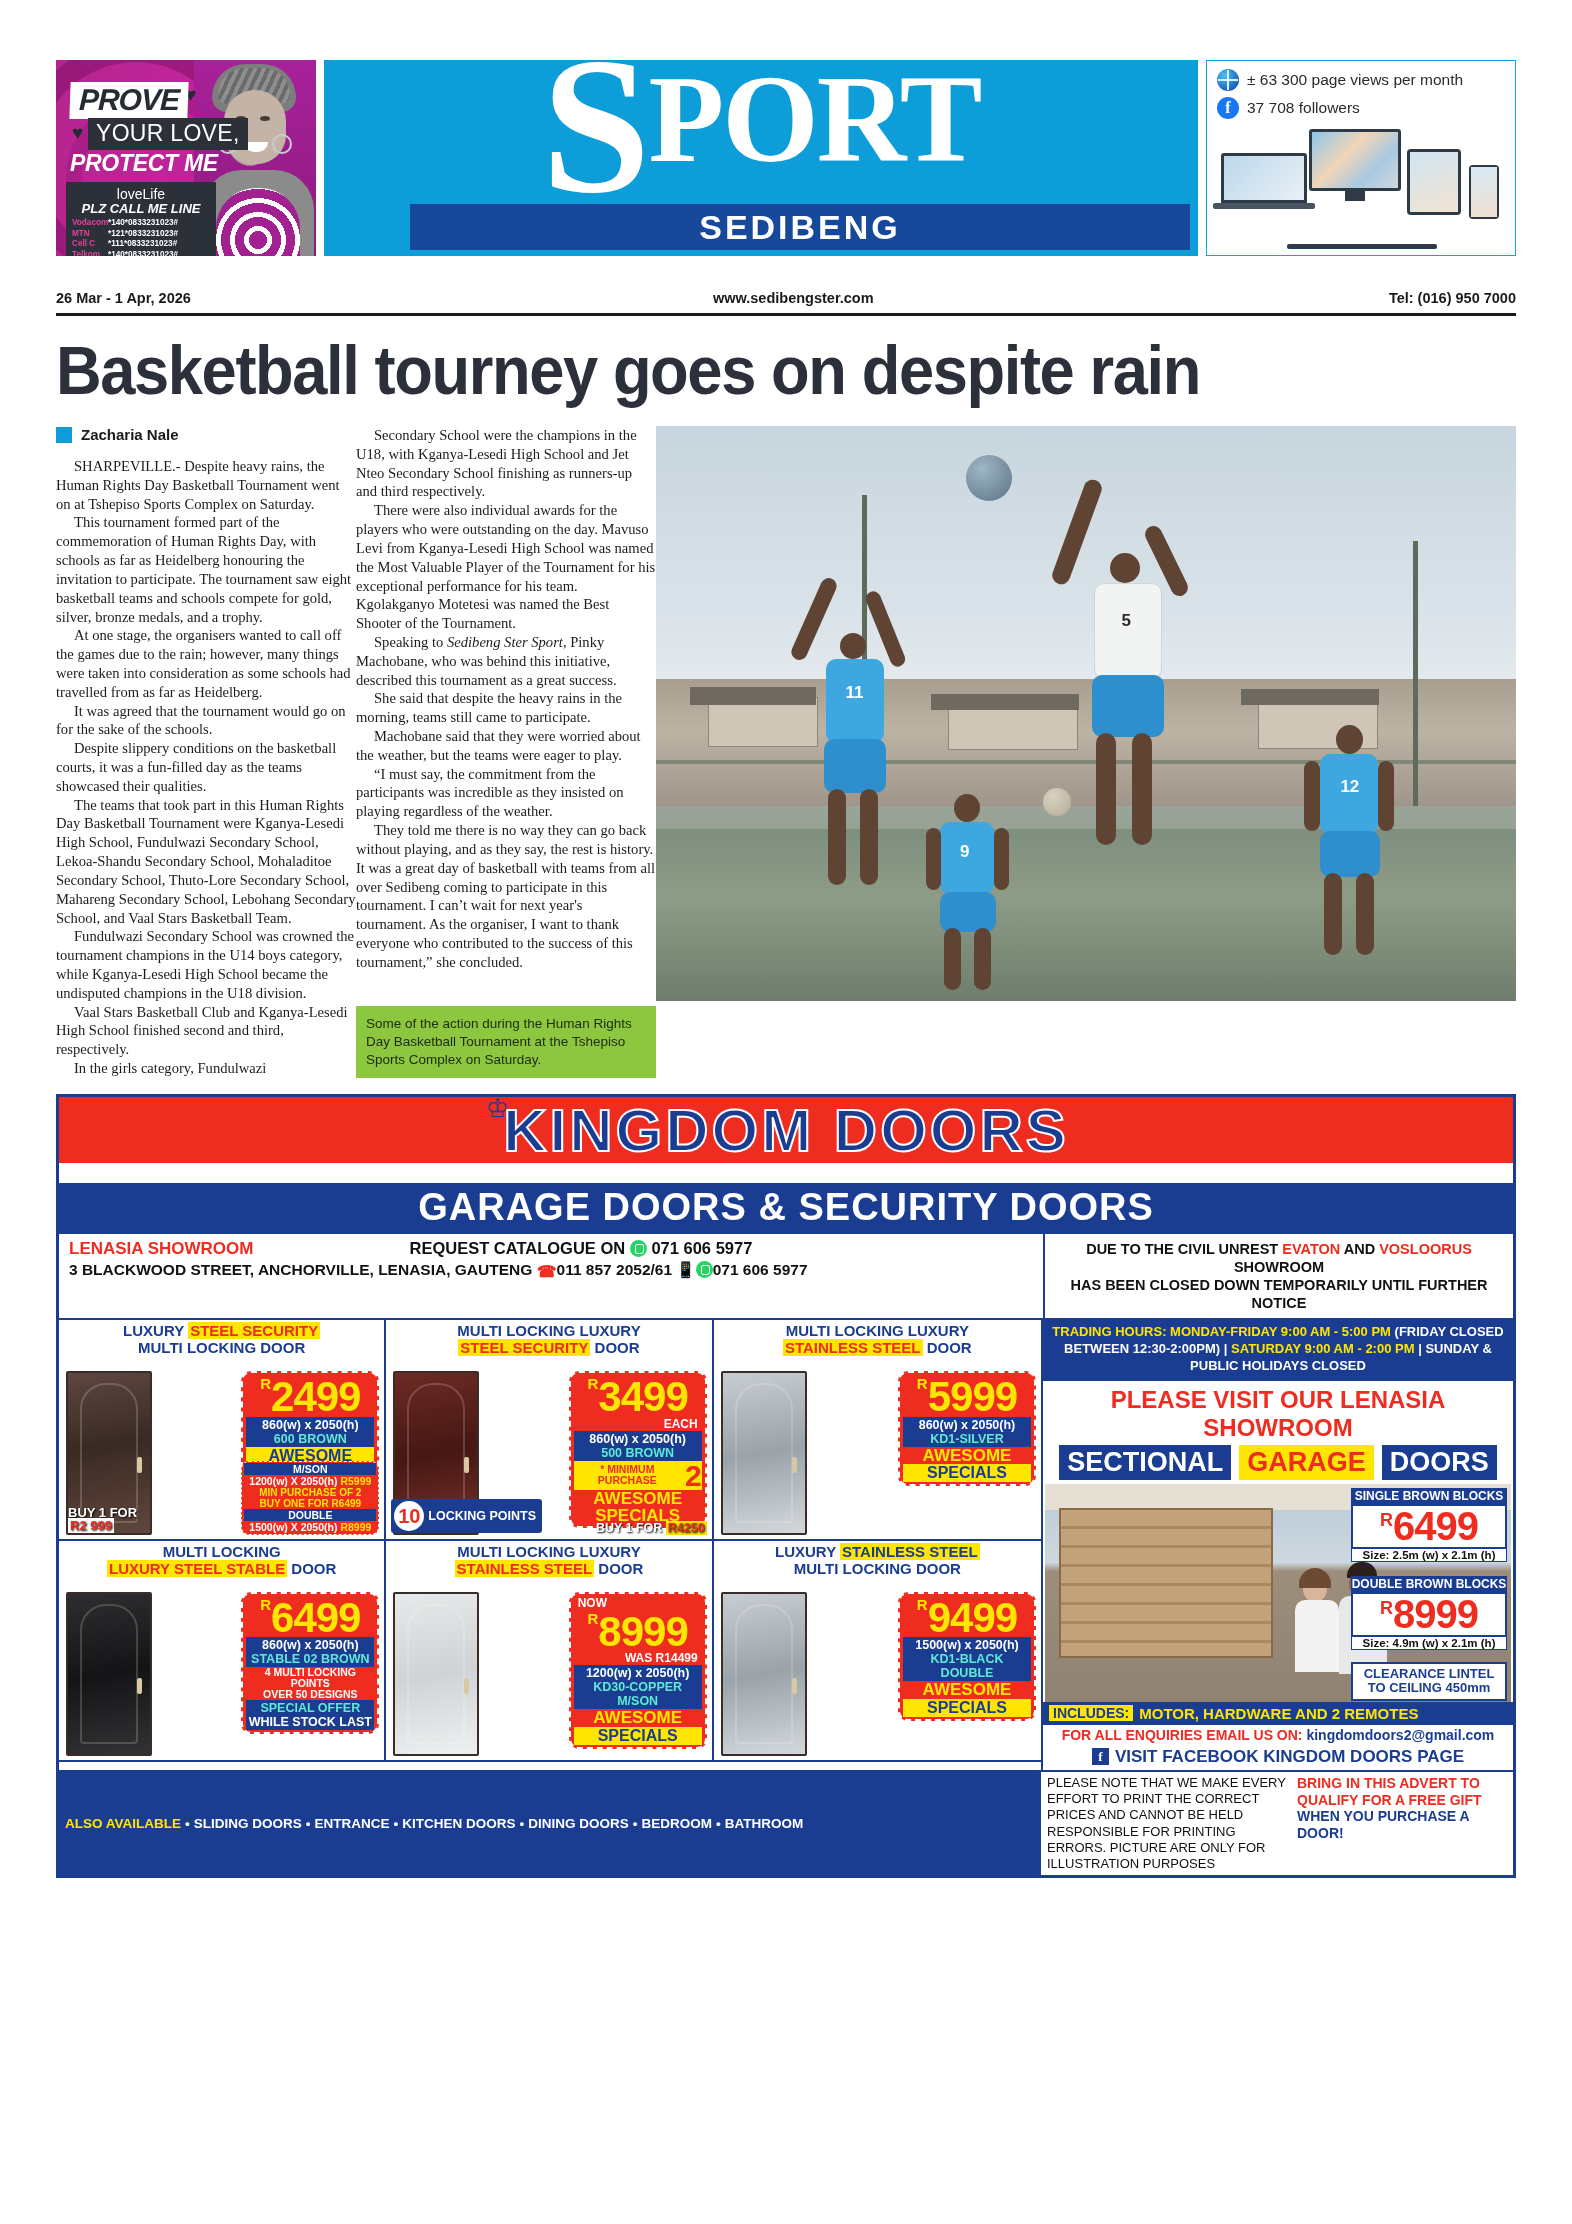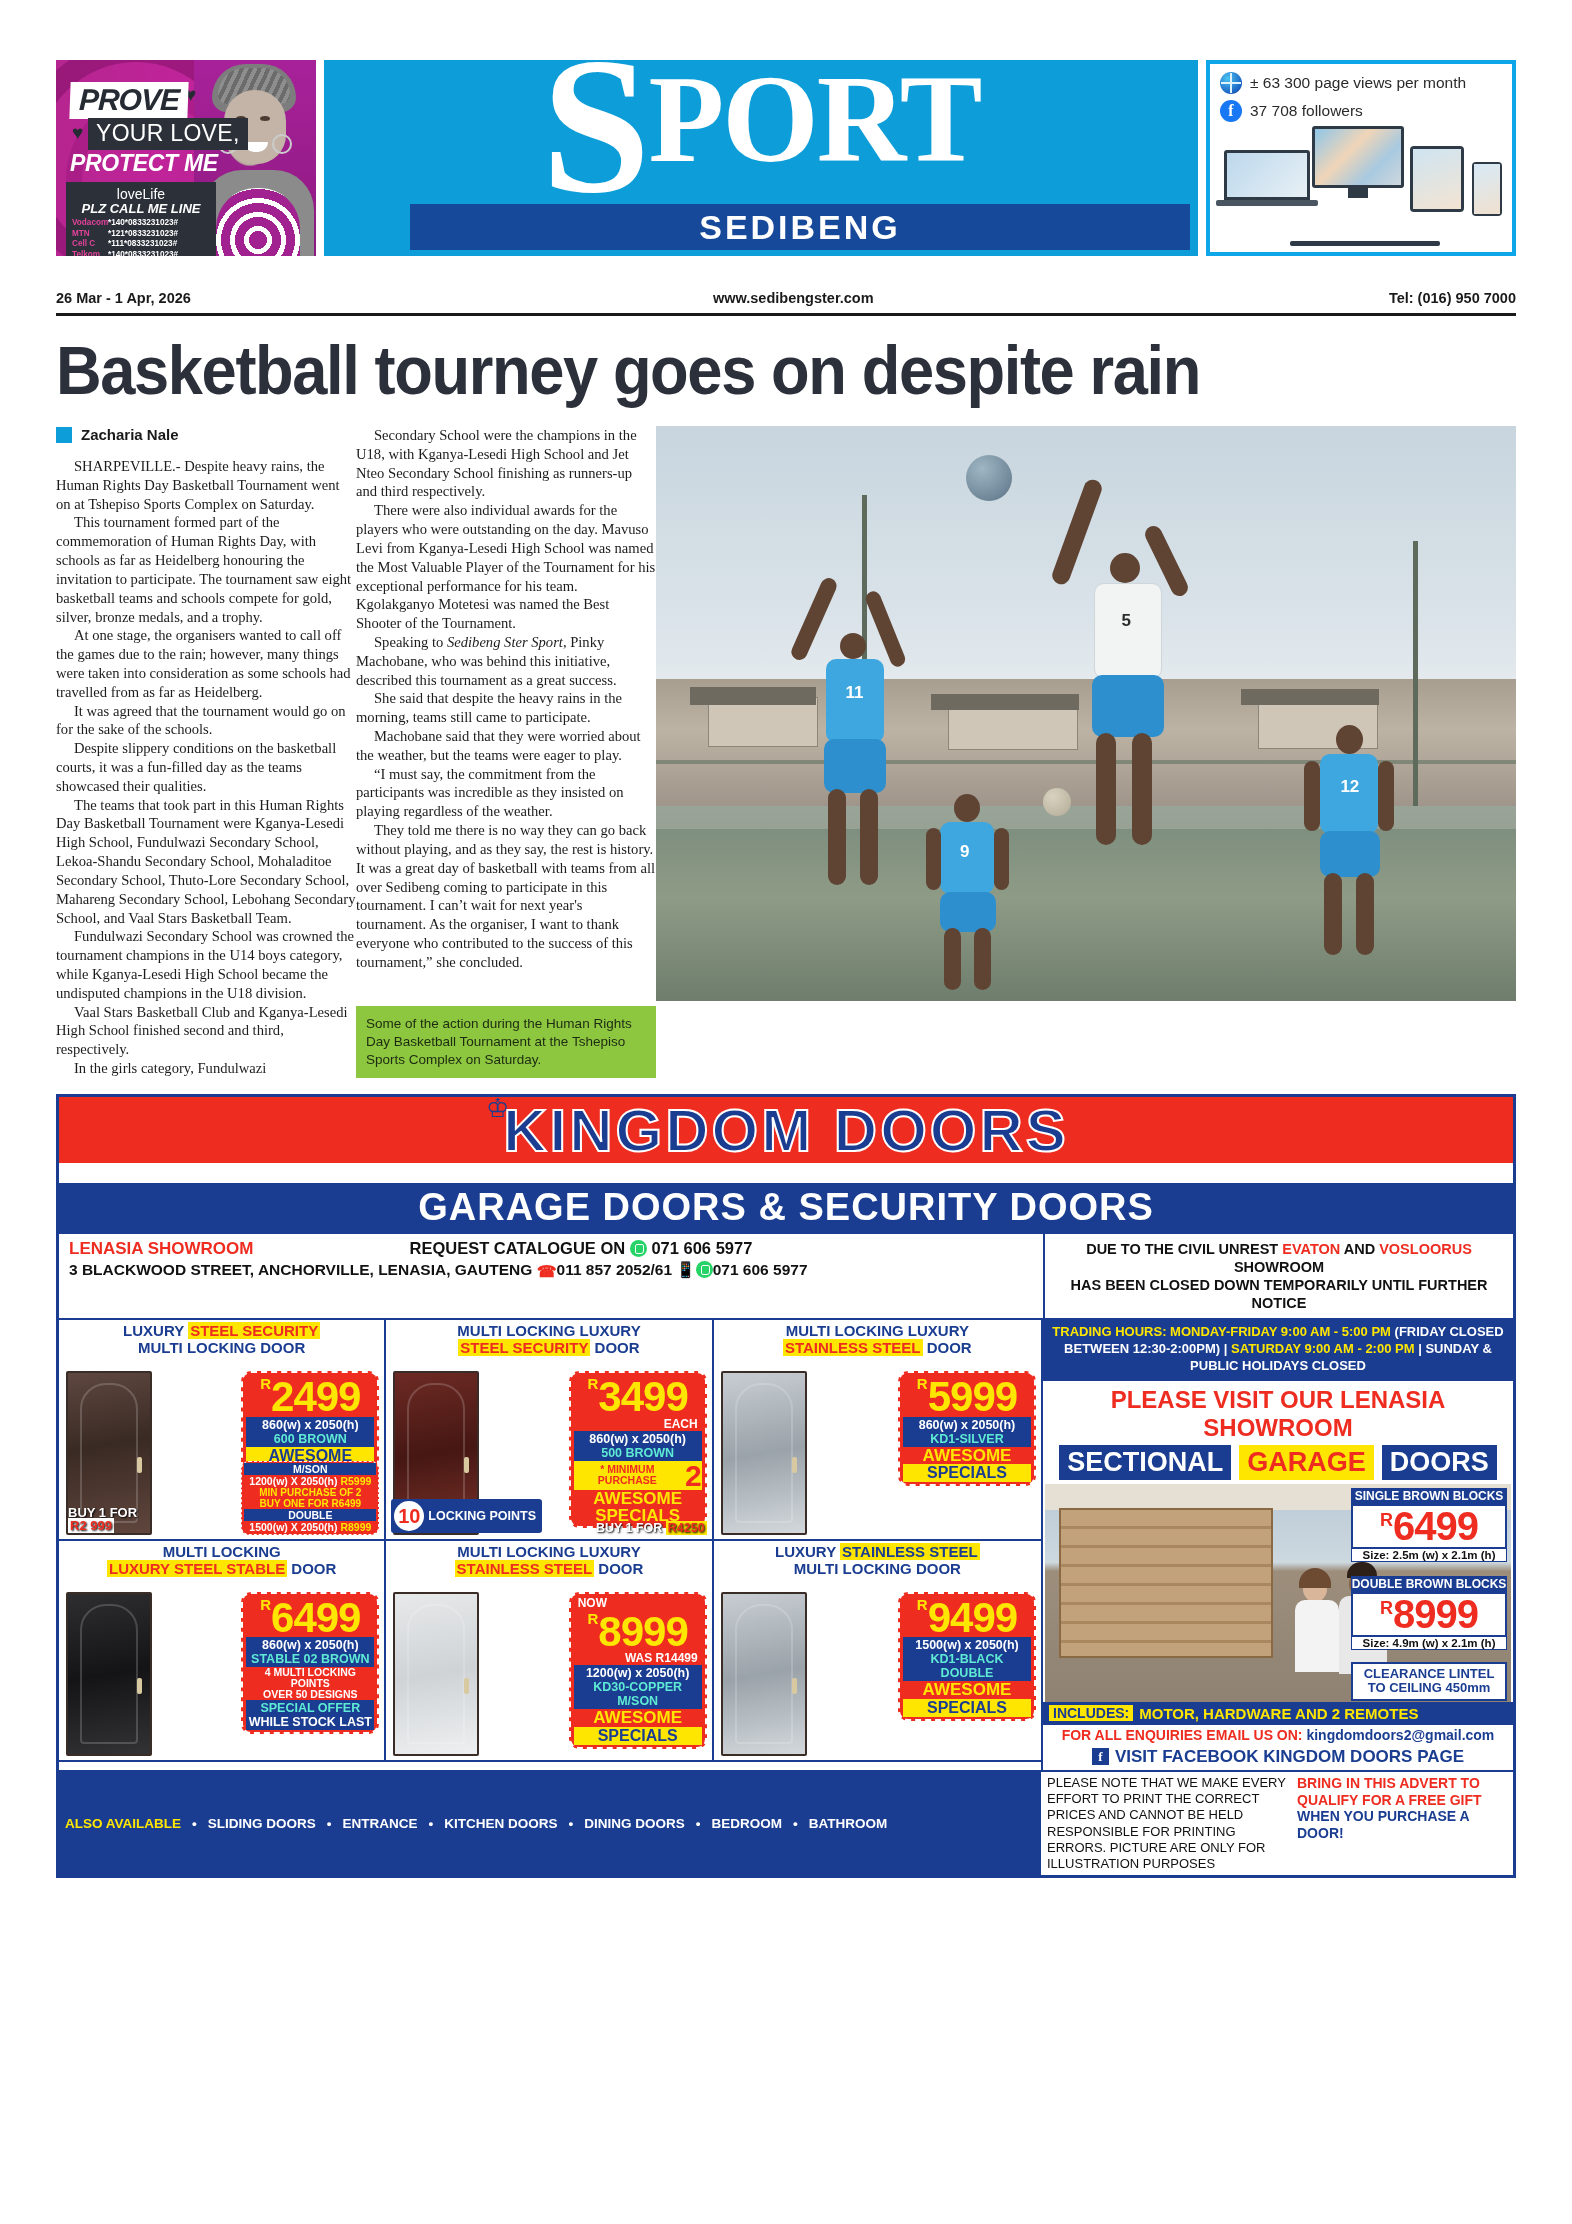--- a/index.html
+++ b/index.html
@@ -85,21 +85,21 @@
     font-family:"Liberation Serif", serif;
   }
   .sport-word .cap { font-size:196px; line-height:.72; vertical-align:-30px; font-weight:700; }
   .sedibeng-bar {
     position:absolute; left:86px; right:8px; bottom:6px; height:46px;
     background:#17499b; color:#ffffff; display:flex; align-items:center;
     justify-content:center; font-size:34px; font-weight:700; letter-spacing:3px;
   }
 
   
-  .statsbox { flex:0 0 310px; height:196px; border:4px solid #0ea5e9; padding:8px 10px; position:relative; background:#fff; }
+  .statsbox { flex:0 0 310px; height:196px; border:1px solid #0ea5e9; padding:8px 10px; position:relative; background:#fff; }
   .stat-row { display:flex; align-items:center; gap:8px; margin-bottom:6px; }
   .stat-row .txt { font-size:15.5px; color:#2a2a2a; white-space:nowrap; }
   .globe-icon {
     width:22px; height:22px; border-radius:50%; flex:0 0 22px;
     background:radial-gradient(circle at 35% 30%, #4cc3f0, #1a63c4 70%, #15337f);
     position:relative;
   }
   .globe-icon:before { content:""; position:absolute; left:10px; top:1px; width:1.6px; height:20px; background:#dff3ff; }
   .globe-icon:after { content:""; position:absolute; left:1px; top:10px; width:20px; height:1.6px; background:#dff3ff; }
   .fb-icon {
@@ -305,21 +305,21 @@
   .enq { background:#ffffff; text-align:center; font-size:14px; font-weight:700; color:#ee2c20; padding:2px 0; }
   .enq .mail { color:#1a3d91; }
   .fbline { display:flex; align-items:center; justify-content:center; gap:6px; padding:2px 0 3px 0; }
   .fbline .fbi { width:17px; height:17px; background:#1a3d91; color:#fff; font-weight:700;
     font-size:13px; text-align:center; line-height:17px; font-family:"Liberation Serif",serif; }
   .fbline .ft { color:#1a3d91; font-size:17px; font-weight:700; }
 
   .kd-footer { display:flex; border-top:2px solid #1a3d91; }
   .kf-left { flex:0 0 calc(100% - 470px); background:#1a3d91; color:#ffffff;
     font-size:13.5px; font-weight:700; padding:4px 6px; display:flex; flex-wrap:wrap;
-    align-items:center; gap:11px; border-right:2px solid #fff; }
+    align-items:center; gap:4px; border-right:2px solid #fff; }
   .kf-left .y { color:#ffe600; }
   .kf-right { flex:0 0 470px; display:flex; }
   .kf-disc { flex:0 0 250px; font-size:13px; color:#111; line-height:1.25; padding:3px 4px; }
   .kf-bring { flex:1 1 auto; font-size:14px; font-weight:700; color:#1a3d91; line-height:1.18; padding:3px 4px; }
   .kf-bring .r { color:#ee2c20; }
 </style>
 </head>
 <body>
 
 <div class="page">

